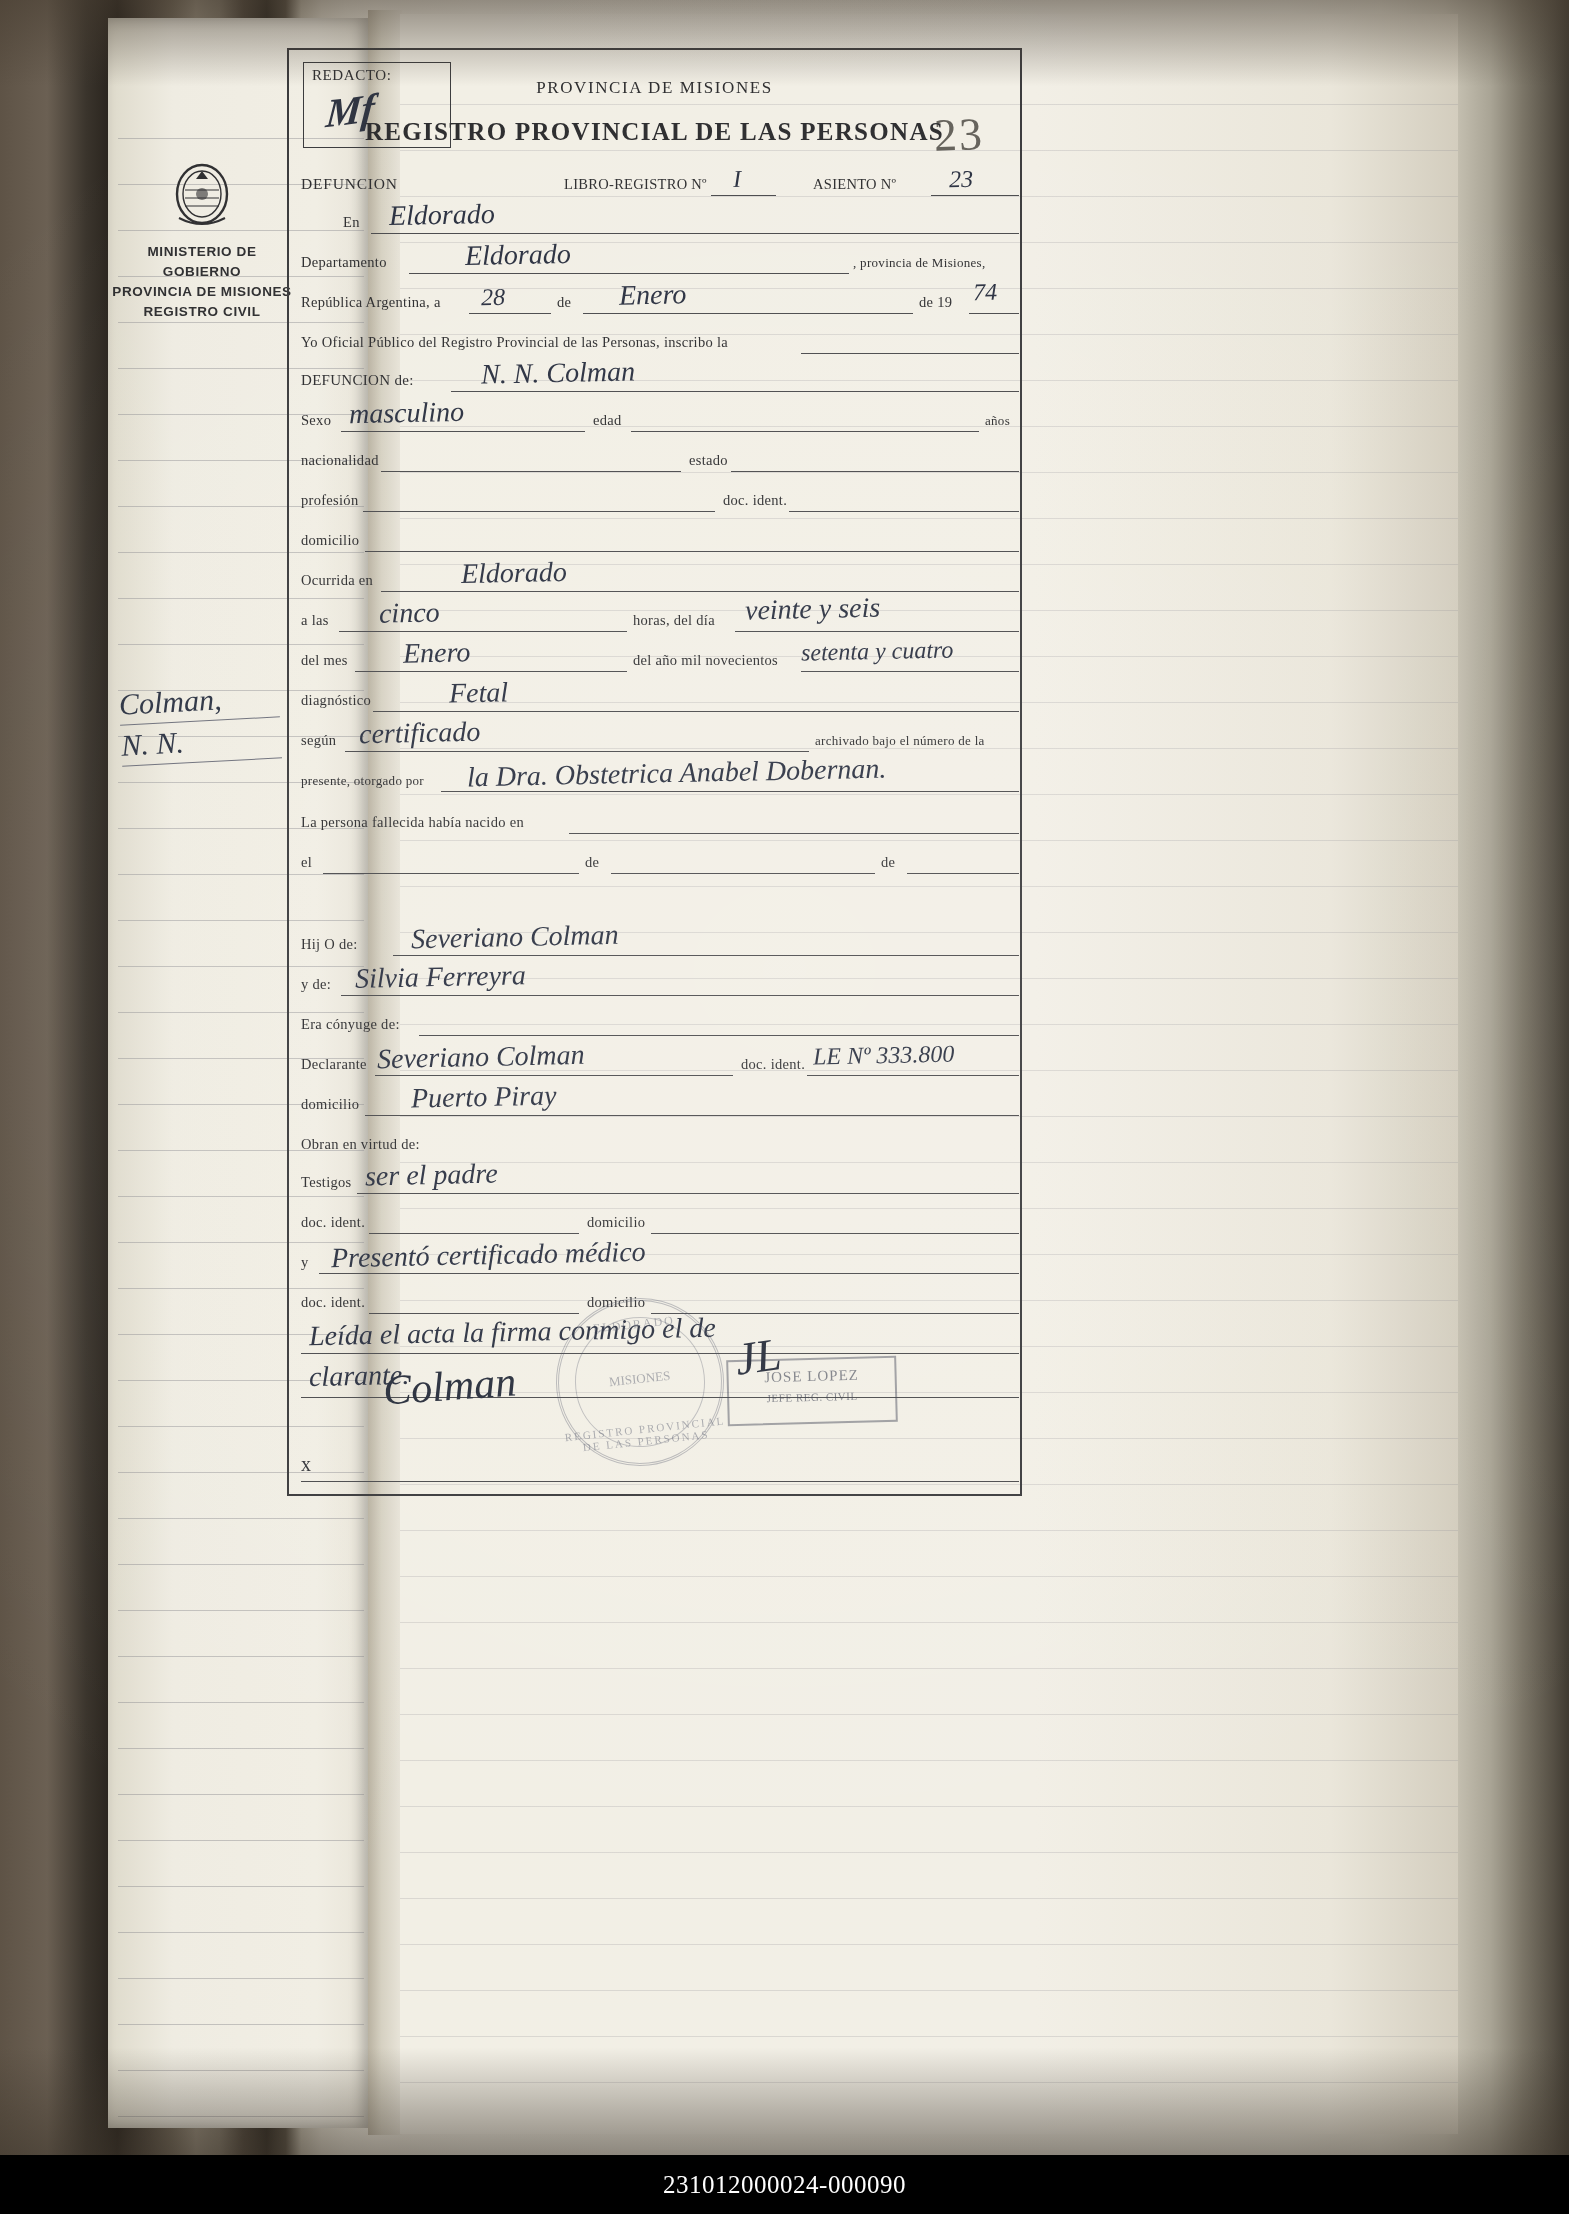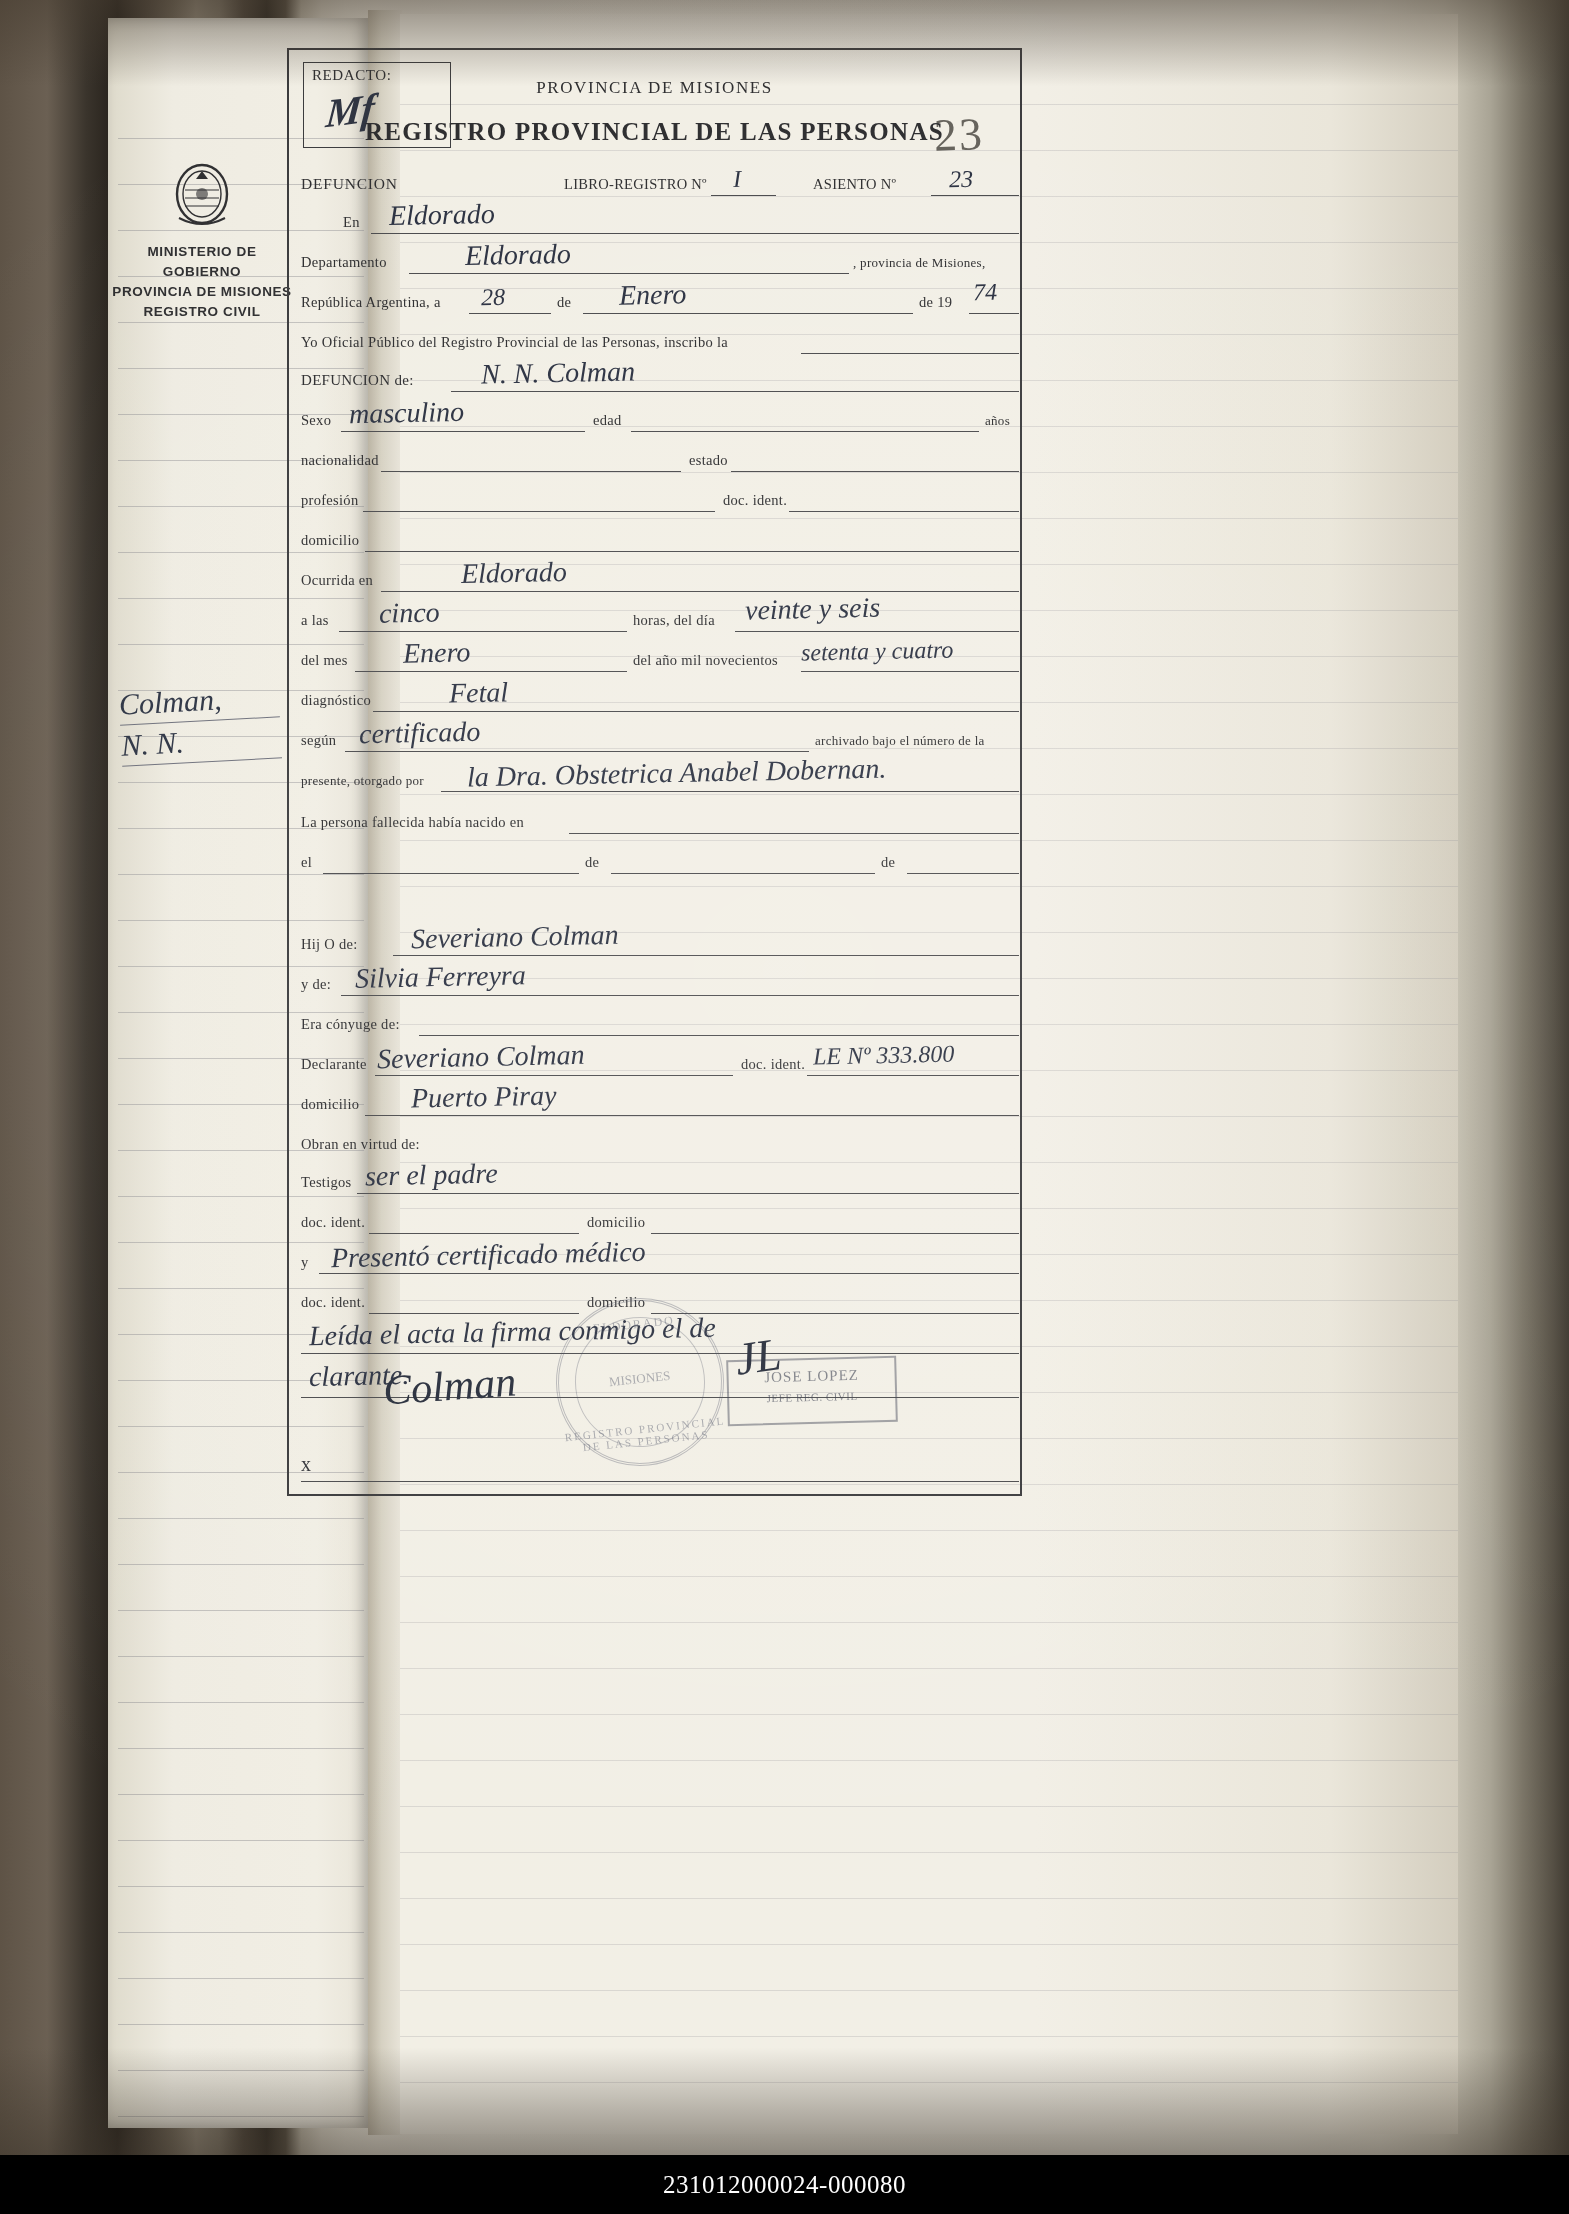--- a/index.html
+++ b/index.html
@@ -552,14 +552,14 @@
   <div id="rect-stamp">
     <div class="n">JOSE LOPEZ</div>
     <div class="r">JEFE REG. CIVIL</div>
   </div>
 
   <div class="sig" id="sig1">Colman</div>
   <div class="sig" id="sig2">JL</div>
 </div>
 
 <div id="idbar">
-  <span>231012000024-000080</span>
+  <span>231012000024-000090</span>
 </div>
 
 </body></html>

